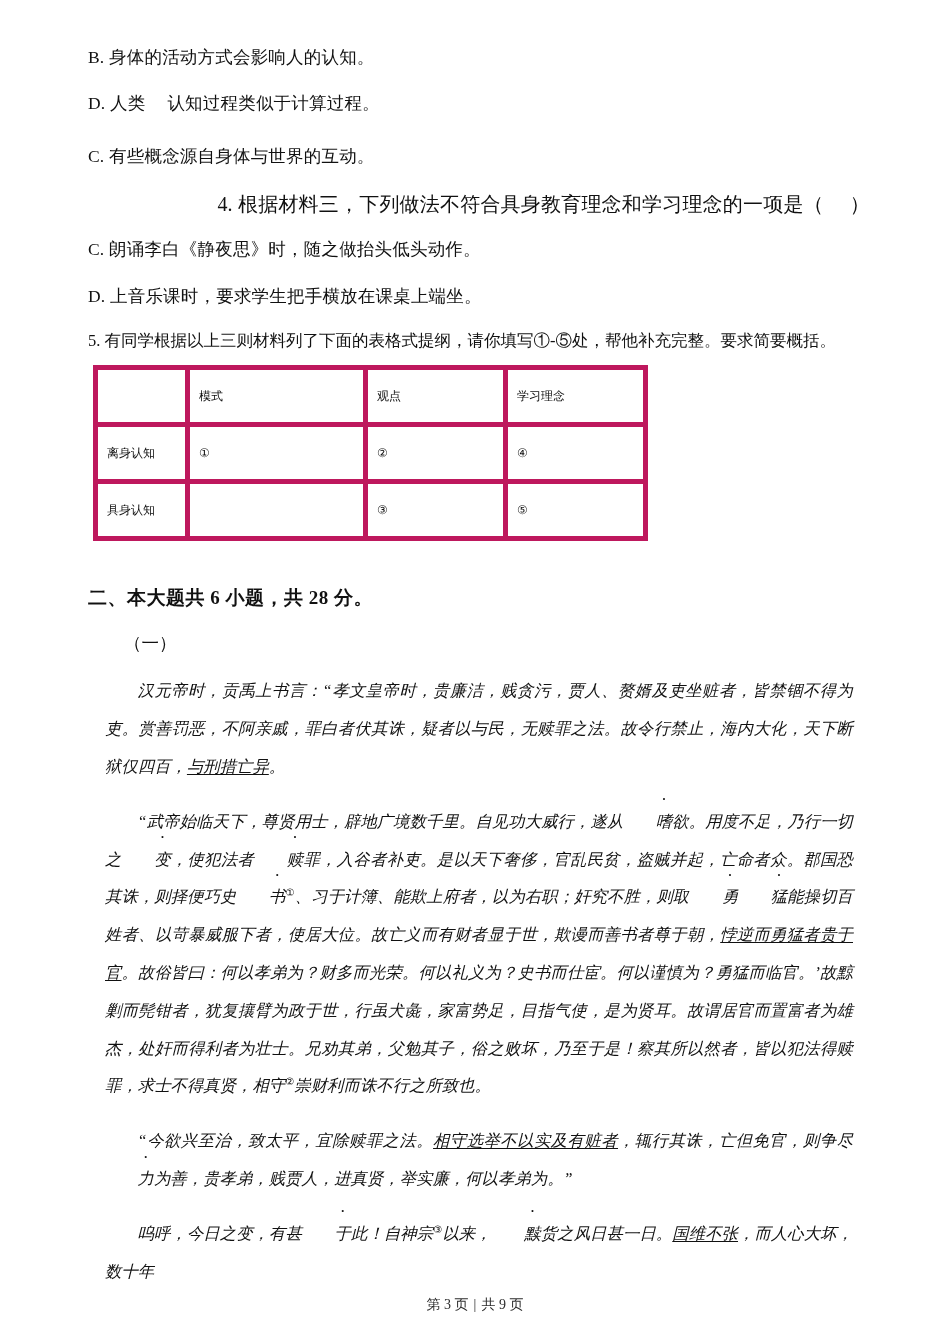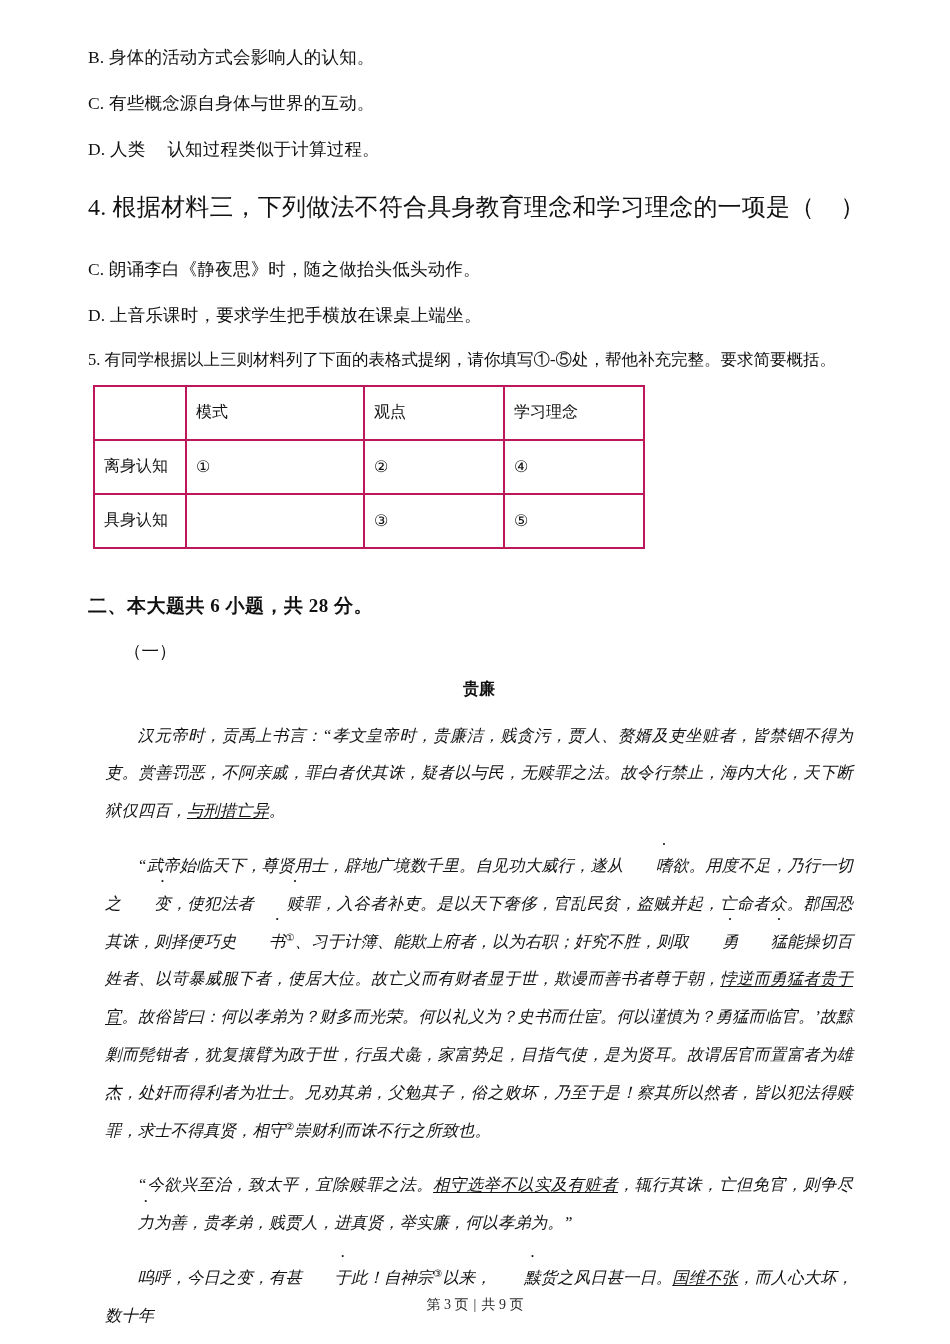--- a/index.html
+++ b/index.html
@@ -37,46 +37,47 @@
     letter-spacing: 0.2px;
   }
   .opt .lab {
     font-family: "Liberation Serif", serif;
   }
   .opt-gap-d { margin-bottom: 26px; }
   .gapspace { display: inline-block; width: 22px; }
 
   
   .qstem {
-    font-size: 24px;
+    font-size: 20px;
     line-height: 1.55;
-    margin: 0 0 29px 0;
+    margin: 0 0 16px 0;
     letter-spacing: 0.2px;
+    text-align: right;
   }
   .paren-blank { display: inline-block; width: 26px; }
 
   .q5 {
     font-size: 16.5px;
     line-height: 1.5;
     margin: 0 0 12px 0;
     letter-spacing: 0;
   }
 
   
   table.outline {
     border-collapse: collapse;
     width: 550px;
     margin: 0 0 0 5px;
     table-layout: fixed;
   }
   table.outline td {
-    border: 2px solid #be185d;
+    border: 5px solid #be185d;
     height: 44px;
     padding: 4px 9px;
-    font-size: 16px;
+    font-size: 12px;
     vertical-align: middle;
     font-family: Liberation Sans, sans-serif;
   }
   .col-head { width: 92px; }
   .col-a { width: 178px; }
   .col-b { width: 140px; }
   .col-c { width: 140px; }
 
   
   .sec-head {
@@ -153,28 +154,28 @@
 <body>
 
 <div class="page">
   <div class="content">
 
     <div class="opt">
       <span class="lab">B.</span>
       <span>身体的活动方式会影响人的认知。</span>
     </div>
 
-    <div class="opt">
-      <span class="lab">C.</span>
-      <span>有些概念源自身体与世界的互动。</span>
-    </div>
-
     <div class="opt opt-gap-d">
       <span class="lab">D.</span>
       <span>人类</span><span class="gapspace"></span><span>认知过程类似于计算过程。</span>
+    </div>
+
+    <div class="opt">
+      <span class="lab">C.</span>
+      <span>有些概念源自身体与世界的互动。</span>
     </div>
 
     <div class="qstem">
       <span>4. 根据材料三，下列做法不符合具身教育理念和学习理念的一项是（</span><span class="paren-blank"></span><span>）</span>
     </div>
 
     <div class="opt">
       <span class="lab">C.</span>
       <span>朗诵李白《静夜思》时，随之做抬头低头动作。</span>
     </div>
@@ -210,21 +211,20 @@
           <td></td>
           <td>③</td>
           <td>⑤</td>
         </tr>
       </tbody>
     </table>
 
     <div class="sec-head">二、本大题共 6 小题，共 28 分。</div>
     <div class="subsec">（一）</div>
 
-    <div class="passage-title">贵廉</div>
 
     <p class="cp indent"><span>汉元帝时，贡禹上书言：“孝文皇帝时，贵廉洁，贱贪污，贾人、赘婿及吏坐赃者，皆禁锢不得为吏。赏善罚恶，不阿亲戚，罪白者伏其诛，疑者以与民，无赎罪之法。故令行禁止，海内大化，天下断狱仅四百，</span><span class="u">与刑措亡异</span><span>。</span></p>
 
     <p class="cp indent"><span>“武帝始临天下，尊贤用士，辟地广境数千里。自见功大威行，遂从</span><span class="dotem">嗜</span><span>欲。用度不足，乃行一切之</span><span class="dotem">变</span><span>，使犯法者</span><span class="dotem">赎</span><span>罪，入谷者补吏。是以天下奢侈，官乱民贫，盗贼并起，亡命者众。郡国恐其诛，则择便巧史</span><span class="dotem">书</span><sup class="fn">①</sup><span>、习于计簿、能欺上府者，以为右职；奸究不胜，则取</span><span class="dotem">勇</span><span class="dotem">猛</span><span>能操切百姓者、以苛暴威服下者，使居大位。故亡义而有财者显于世，欺谩而善书者尊于朝，</span><span class="u">悖逆而勇猛者贵于官</span><span>。故俗皆曰：何以孝弟为？财多而光荣。何以礼义为？史书而仕宦。何以谨慎为？勇猛而临官。’故黥剿而髡钳者，犹复攘臂为政于世，行虽犬彘，家富势足，目指气使，是为贤耳。故谓居官而置富者为雄杰，处奸而得利者为壮士。兄劝其弟，父勉其子，俗之败坏，乃至于是！察其所以然者，皆以犯法得赎罪，求士不得真贤，相守</span><sup class="fn">②</sup><span>崇财利而诛不行之所致也。</span></p>
 
     <p class="cp indent"><span>“今欲兴至治，致太平，宜除赎罪之法。</span><span class="u">相守选举不以实及有赃者</span><span>，辄行其诛，亡但免官，则争尽</span><span class="dotem">力</span><span>为善，贵孝弟，贱贾人，进真贤，举实廉，何以孝弟为。”</span></p>
 
     <p class="cp indent"><span>呜呼，今日之变，有甚</span><span class="dotem">于</span><span>此！自神宗</span><sup class="fn">③</sup><span>以来，</span><span class="dotem">黩</span><span>货之风日甚一日。</span><span class="u">国维不张</span><span>，而人心大坏，数十年</span></p>
 
   </div>

